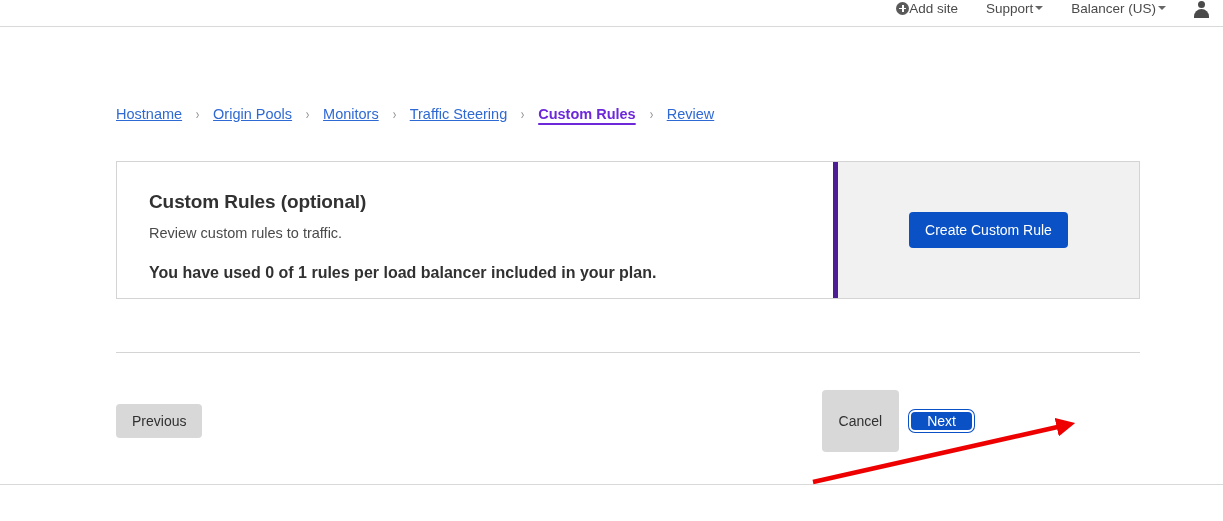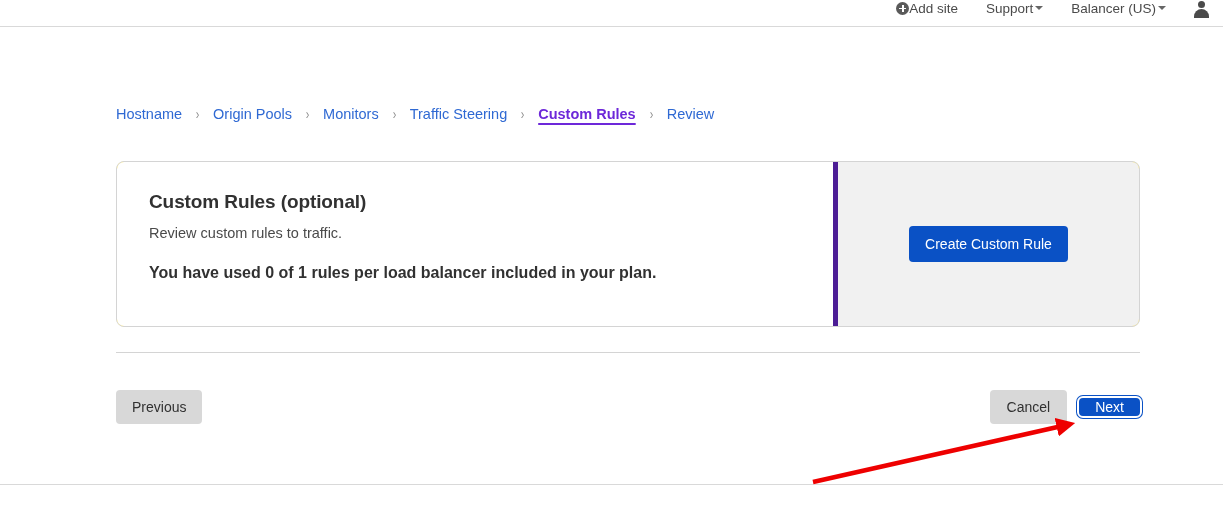--- a/index.html
+++ b/index.html
@@ -113,20 +113,21 @@
     left: 116px;
     top: 77px;
     display: flex;
     align-items: center;
     font-size: 14.5px;
   }
   .crumb {
     color: #2f69d3;
     cursor: pointer;
     white-space: nowrap;
+    text-decoration: underline;
   }
   .crumb.active {
     color: #6d28d9;
     font-weight: bold;
     text-decoration: underline;
     text-underline-offset: 4px;
     text-decoration-thickness: 1.5px;
   }
   .crumb-sep {
     color: #8d8d8d;
@@ -136,23 +137,23 @@
     transform: scaleX(0.72);
     font-weight: 300;
   }
 
   
   .card {
     position: absolute;
     left: 116px;
     top: 133px;
     width: 1024px;
-    height: 166px;
+    height: 138px;
     border: 1px solid #d4d4d4;
-    border-radius: 8px;
+    border-radius: 0;
     box-sizing: border-box;
     display: flex;
     overflow: hidden;
     background: #fde047;
   }
   .card-left {
     width: 716px;
     box-sizing: border-box;
     padding: 29px 0 0 32px;
     background: #ffffff;
@@ -213,36 +214,36 @@
     width: 1024px;
     height: 1px;
     background: #d4d4d4;
   }
 
   
   .footer {
     position: absolute;
     left: 116px;
     top: 362px;
-    width: 1024px;
+    width: 856px;
     display: flex;
     justify-content: space-between;
     align-items: center;
   }
   .footer-right {
     display: flex;
     align-items: center;
     gap: 12px;
   }
   #next-button {
     outline: 2px solid #ffffff;
     box-shadow: 0 0 0 3px #0a51c5;
     padding: 2px 16px;
   }
-  #cancel-button { padding: 10px 17px; }
+  #cancel-button { padding: 24px 17px; }
   #previous-button { padding: 10px 16px; }
 
   
   .bottom-rule {
     position: absolute;
     left: 0;
     top: 484px;
     width: 1223px;
     height: 1px;
     background: #d9d9d9;

